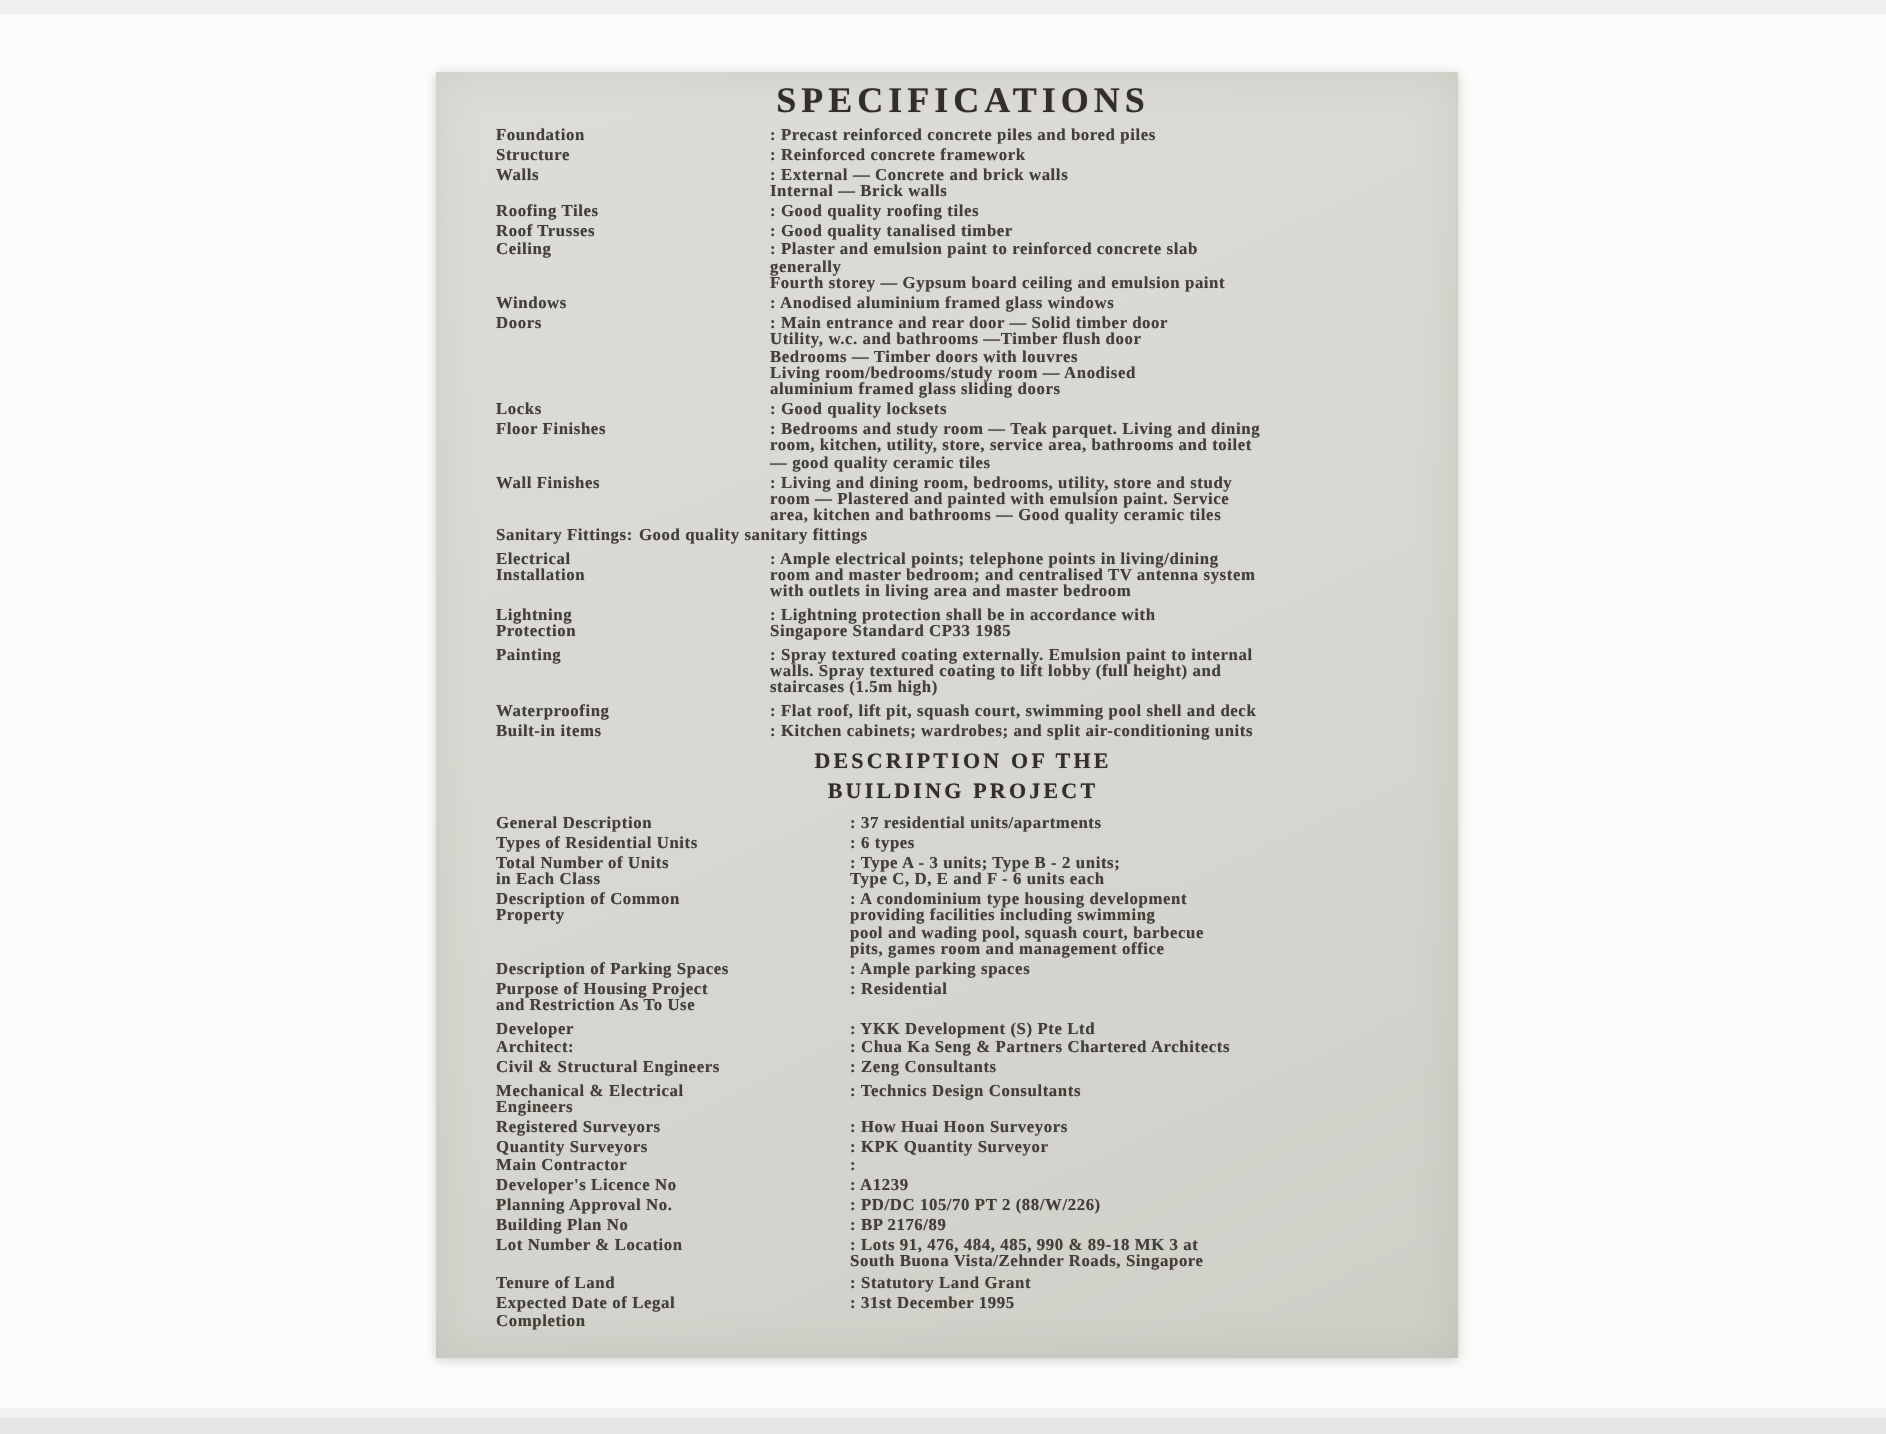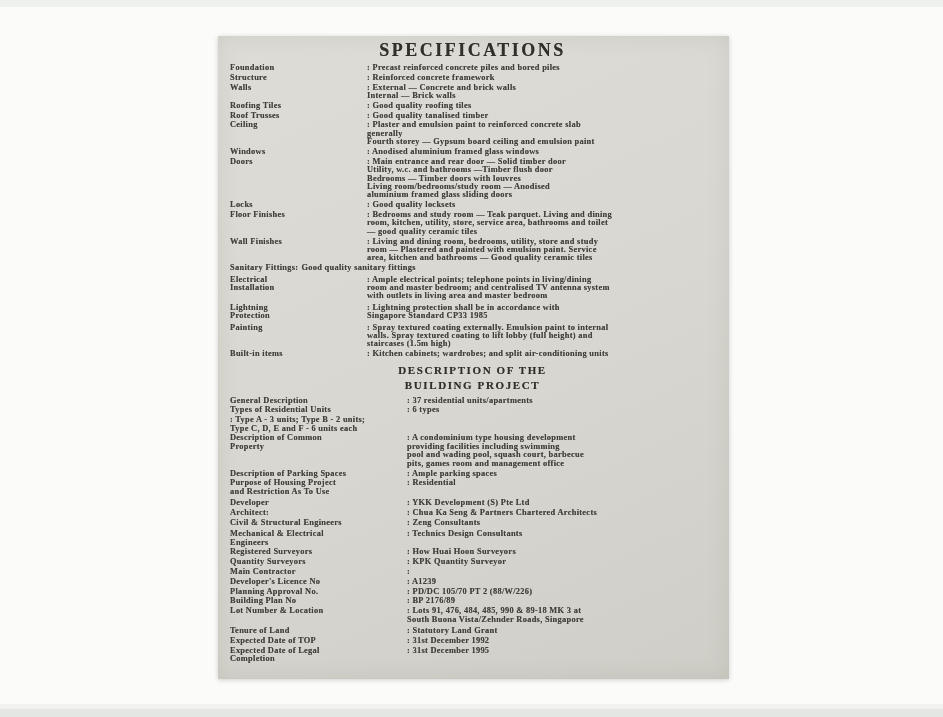--- a/index.html
+++ b/index.html
@@ -8,21 +8,21 @@
     background:#fbfbfa;
     font-family:"Liberation Serif","DejaVu Serif",serif;
     overflow:hidden;
   }
   .strip-top{position:absolute;top:0;left:0;right:0;height:7px;background:#eff1ef;}
   .strip-bottom{position:absolute;bottom:0;left:0;right:0;height:8px;background:#e3e6e3;}
   .strip-bottom2{position:absolute;bottom:8px;left:0;right:0;height:5px;background:#f2f3f1;}
 
   .paper{
     position:absolute;left:218px;top:36px;width:511px;height:643px;
-    box-sizing:border-box;padding:3px 14px 0 12px;overflow:hidden;
+    box-sizing:border-box;padding:3px 14px 0 30px;overflow:hidden;
     background:linear-gradient(155deg,#dddcd7 0%,#d8d7d1 50%,#cfcec7 100%);
     box-shadow:0 1px 5px rgba(0,0,0,.18), inset 0 0 22px rgba(115,110,95,.14);
     color:#423f39;font-weight:bold;
   }
   .s1-title{
     margin:2px 0 5px 0;text-align:center;
     font-size:18px;line-height:18px;letter-spacing:2.5px;color:#322f2a;
     text-shadow:0 0 .5px rgba(50,47,42,.55);
   }
   .s2-title{
@@ -125,39 +125,45 @@
 Protection</div>
       <div class="value">: Lightning protection shall be in accordance with
 Singapore Standard CP33 1985</div>
     </div>
     <div class="row gt">
       <div class="label">Painting</div>
       <div class="value">: Spray textured coating externally. Emulsion paint to internal
 walls. Spray textured coating to lift lobby (full height) and
 staircases (1.5m high)</div>
     </div>
+    <div class="row gt">
+      <div class="label">Waterproofing</div>
+      <div class="value">: Flat roof, lift pit, squash court, swimming pool shell and deck</div>
+    </div>
     <div class="row">
       <div class="label">Built-in items</div>
       <div class="value">: Kitchen cabinets; wardrobes; and split air-conditioning units</div>
     </div>
   </div>
 
   <h2 class="s2-title">DESCRIPTION OF THE
 BUILDING PROJECT</h2>
 
   <div class="rows s2">
     <div class="row">
       <div class="label">General Description</div>
       <div class="value">: 37 residential units/apartments</div>
     </div>
     <div class="row">
       <div class="label">Types of Residential Units</div>
       <div class="value">: 6 types</div>
     </div>
     <div class="row">
+      <div class="label">Total Number of Units
+in Each Class</div>
       <div class="value">: Type A - 3 units; Type B - 2 units;
 Type C, D, E and F - 6 units each</div>
     </div>
     <div class="row">
       <div class="label">Description of Common
 Property</div>
       <div class="value">: A condominium type housing development
 providing facilities including swimming
 pool and wading pool, squash court, barbecue
 pits, games room and management office</div>
@@ -215,23 +221,19 @@
     <div class="row">
       <div class="label">Lot Number &amp; Location</div>
       <div class="value">: Lots 91, 476, 484, 485, 990 &amp; 89-18 MK 3 at
 South Buona Vista/Zehnder Roads, Singapore</div>
     </div>
     <div class="row gt">
       <div class="label">Tenure of Land</div>
       <div class="value">: Statutory Land Grant</div>
     </div>
     <div class="row">
-      <div class="label">Expected Date of TOP</div>
-      <div class="value">: 31st December 1992</div>
-    </div>
-    <div class="row">
       <div class="label">Expected Date of Legal
 Completion</div>
       <div class="value">: 31st December 1995</div>
     </div>
   </div>
 
 </div>
 
 </body></html>

